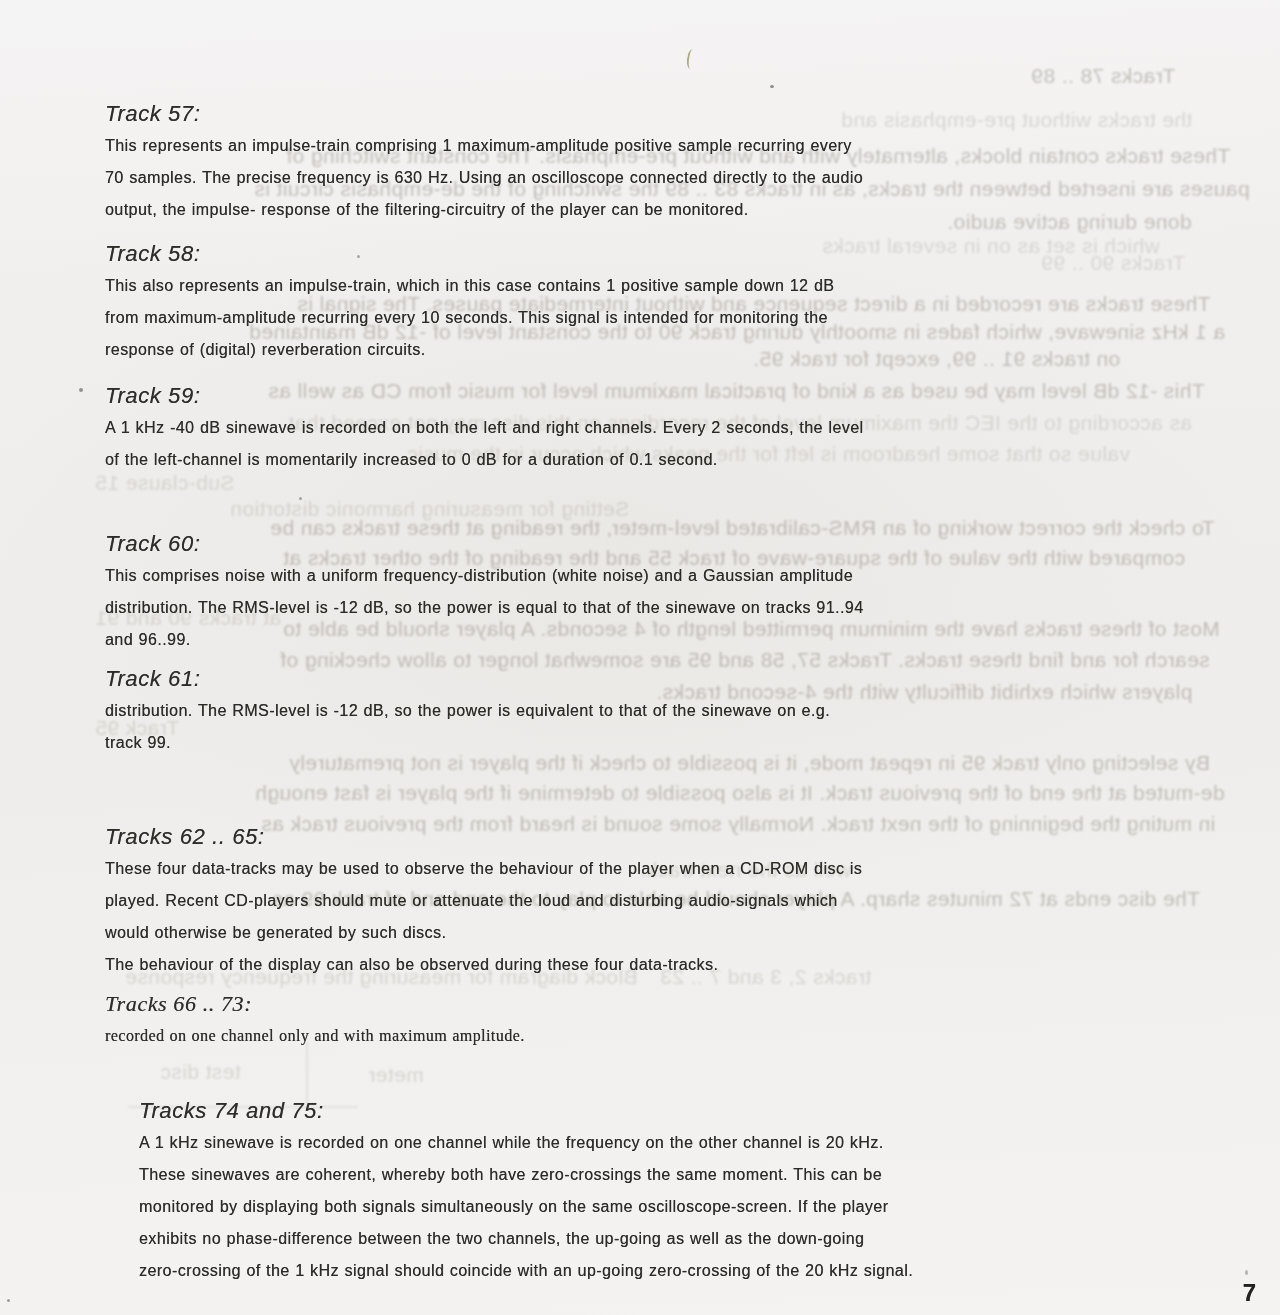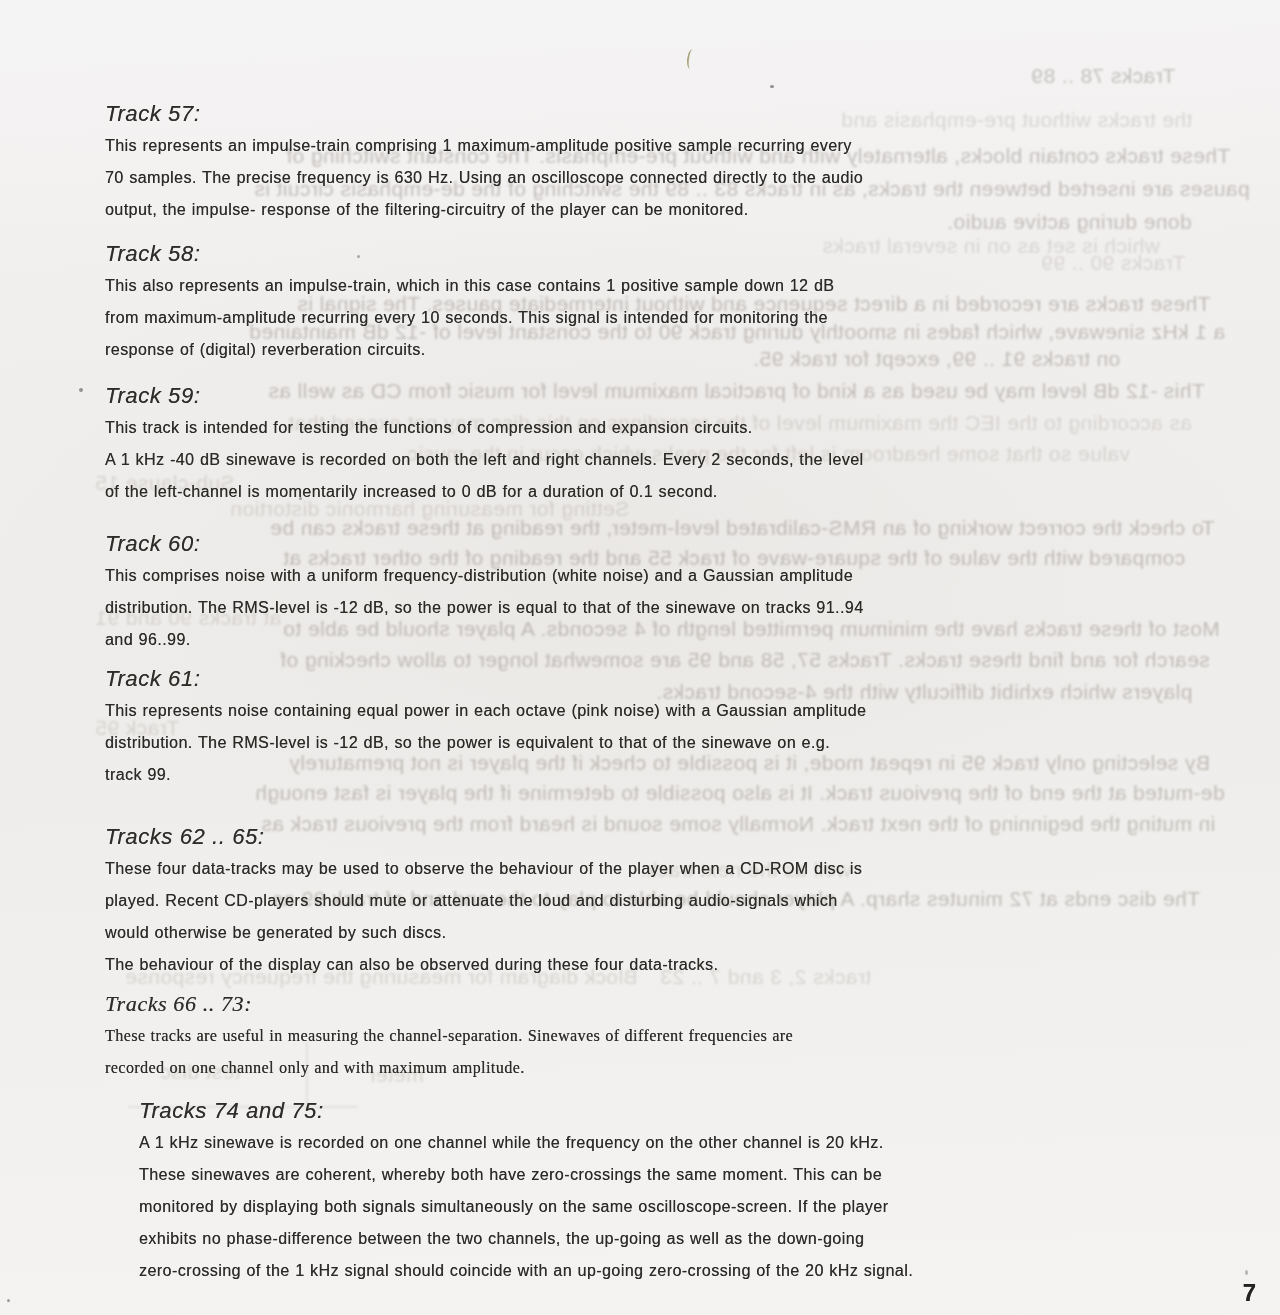--- a/index.html
+++ b/index.html
@@ -135,50 +135,47 @@
 
     <div class="section" style="top:238px;">
       <div class="heading">Track 58:</div>
       <div class="bodyline">This also represents an impulse-train, which in this case contains 1 positive sample down 12 dB</div>
       <div class="bodyline">from maximum-amplitude recurring every 10 seconds. This signal is intended for monitoring the</div>
       <div class="bodyline">response of (digital) reverberation circuits.</div>
     </div>
 
     <div class="section" style="top:380px;">
       <div class="heading">Track 59:</div>
-      <div class="bodyline">This track is intended for testing the functions of compression and expansion circuits.</div>
       <div class="bodyline">A 1 kHz -40 dB sinewave is recorded on both the left and right channels. Every 2 seconds, the level</div>
       <div class="bodyline">of the left-channel is momentarily increased to 0 dB for a duration of 0.1 second.</div>
     </div>
 
     <div class="section" style="top:528px;">
       <div class="heading">Track 60:</div>
       <div class="bodyline">This comprises noise with a uniform frequency-distribution (white noise) and a Gaussian amplitude</div>
       <div class="bodyline">distribution. The RMS-level is -12 dB, so the power is equal to that of the sinewave on tracks 91..94</div>
       <div class="bodyline">and 96..99.</div>
     </div>
 
     <div class="section" style="top:663px;">
       <div class="heading">Track 61:</div>
-      <div class="bodyline">This represents noise containing equal power in each octave (pink noise) with a Gaussian amplitude</div>
       <div class="bodyline">distribution. The RMS-level is -12 dB, so the power is equivalent to that of the sinewave on e.g.</div>
       <div class="bodyline">track 99.</div>
     </div>
 
     <div class="section" style="top:813px;margin-top:8px;">
       <div class="heading">Tracks 62 .. 65:</div>
       <div class="bodyline">These four data-tracks may be used to observe the behaviour of the player when a CD-ROM disc is</div>
       <div class="bodyline">played. Recent CD-players should mute or attenuate the loud and disturbing audio-signals which</div>
       <div class="bodyline">would otherwise be generated by such discs.</div>
       <div class="bodyline">The behaviour of the display can also be observed during these four data-tracks.</div>
     </div>
 
     <div class="section" style="top:988px;font-family:Liberation Serif, serif;">
       <div class="heading">Tracks 66 .. 73:</div>
-      <div class="bodyline">These tracks are useful in measuring the channel-separation. Sinewaves of different frequencies are</div>
       <div class="bodyline">recorded on one channel only and with maximum amplitude.</div>
     </div>
 
     <div class="section" style="top:1095px;margin-left:34px;">
       <div class="heading">Tracks 74 and 75:</div>
       <div class="bodyline">A 1 kHz sinewave is recorded on one channel while the frequency on the other channel is 20 kHz.</div>
       <div class="bodyline">These sinewaves are coherent, whereby both have zero-crossings the same moment. This can be</div>
       <div class="bodyline">monitored by displaying both signals simultaneously on the same oscilloscope-screen. If the player</div>
       <div class="bodyline">exhibits no phase-difference between the two channels, the up-going as well as the down-going</div>
       <div class="bodyline">zero-crossing of the 1 kHz signal should coincide with an up-going zero-crossing of the 20 kHz signal.</div>

